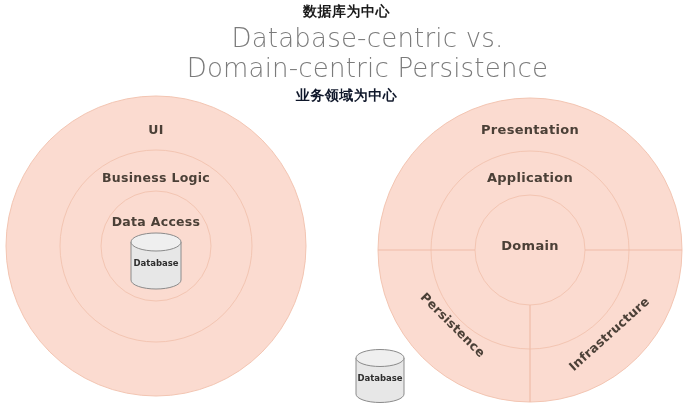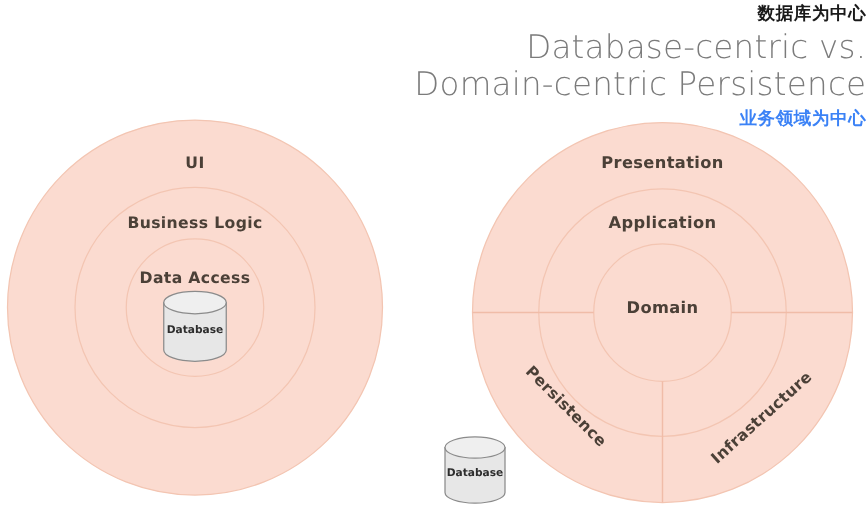--- a/index.html
+++ b/index.html
@@ -14,21 +14,21 @@
     overflow: hidden;
     font-family: "DejaVu Sans", "Liberation Sans", sans-serif;
   }
 
   
   .title-block {
     position: absolute;
     left: 0;
     top: 2px;
     width: 693px;
-    text-align: right;
+    text-align: center;
     z-index: 5;
   }
   .cn-top {
     font-family: "DejaVu Sans", "Liberation Sans", sans-serif;
     font-size: 14px;
     font-weight: 700;
     color: #1a1a1a;
     line-height: 19px;
     letter-spacing: 0.5px;
   }
@@ -43,21 +43,21 @@
   }
   .main-title .line {
     display: block;
     white-space: nowrap;
     margin-left: 42px;
   }
   .cn-bottom {
     font-family: "DejaVu Sans", "Liberation Sans", sans-serif;
     font-size: 14px;
     font-weight: 700;
-    color: #3b82f6;
+    color: #0f172a;
     line-height: 18px;
     letter-spacing: 0.5px;
     margin-top: 3px;
   }
 
   
   .diagram-svg {
     position: absolute;
     left: 0;
     top: 0;

